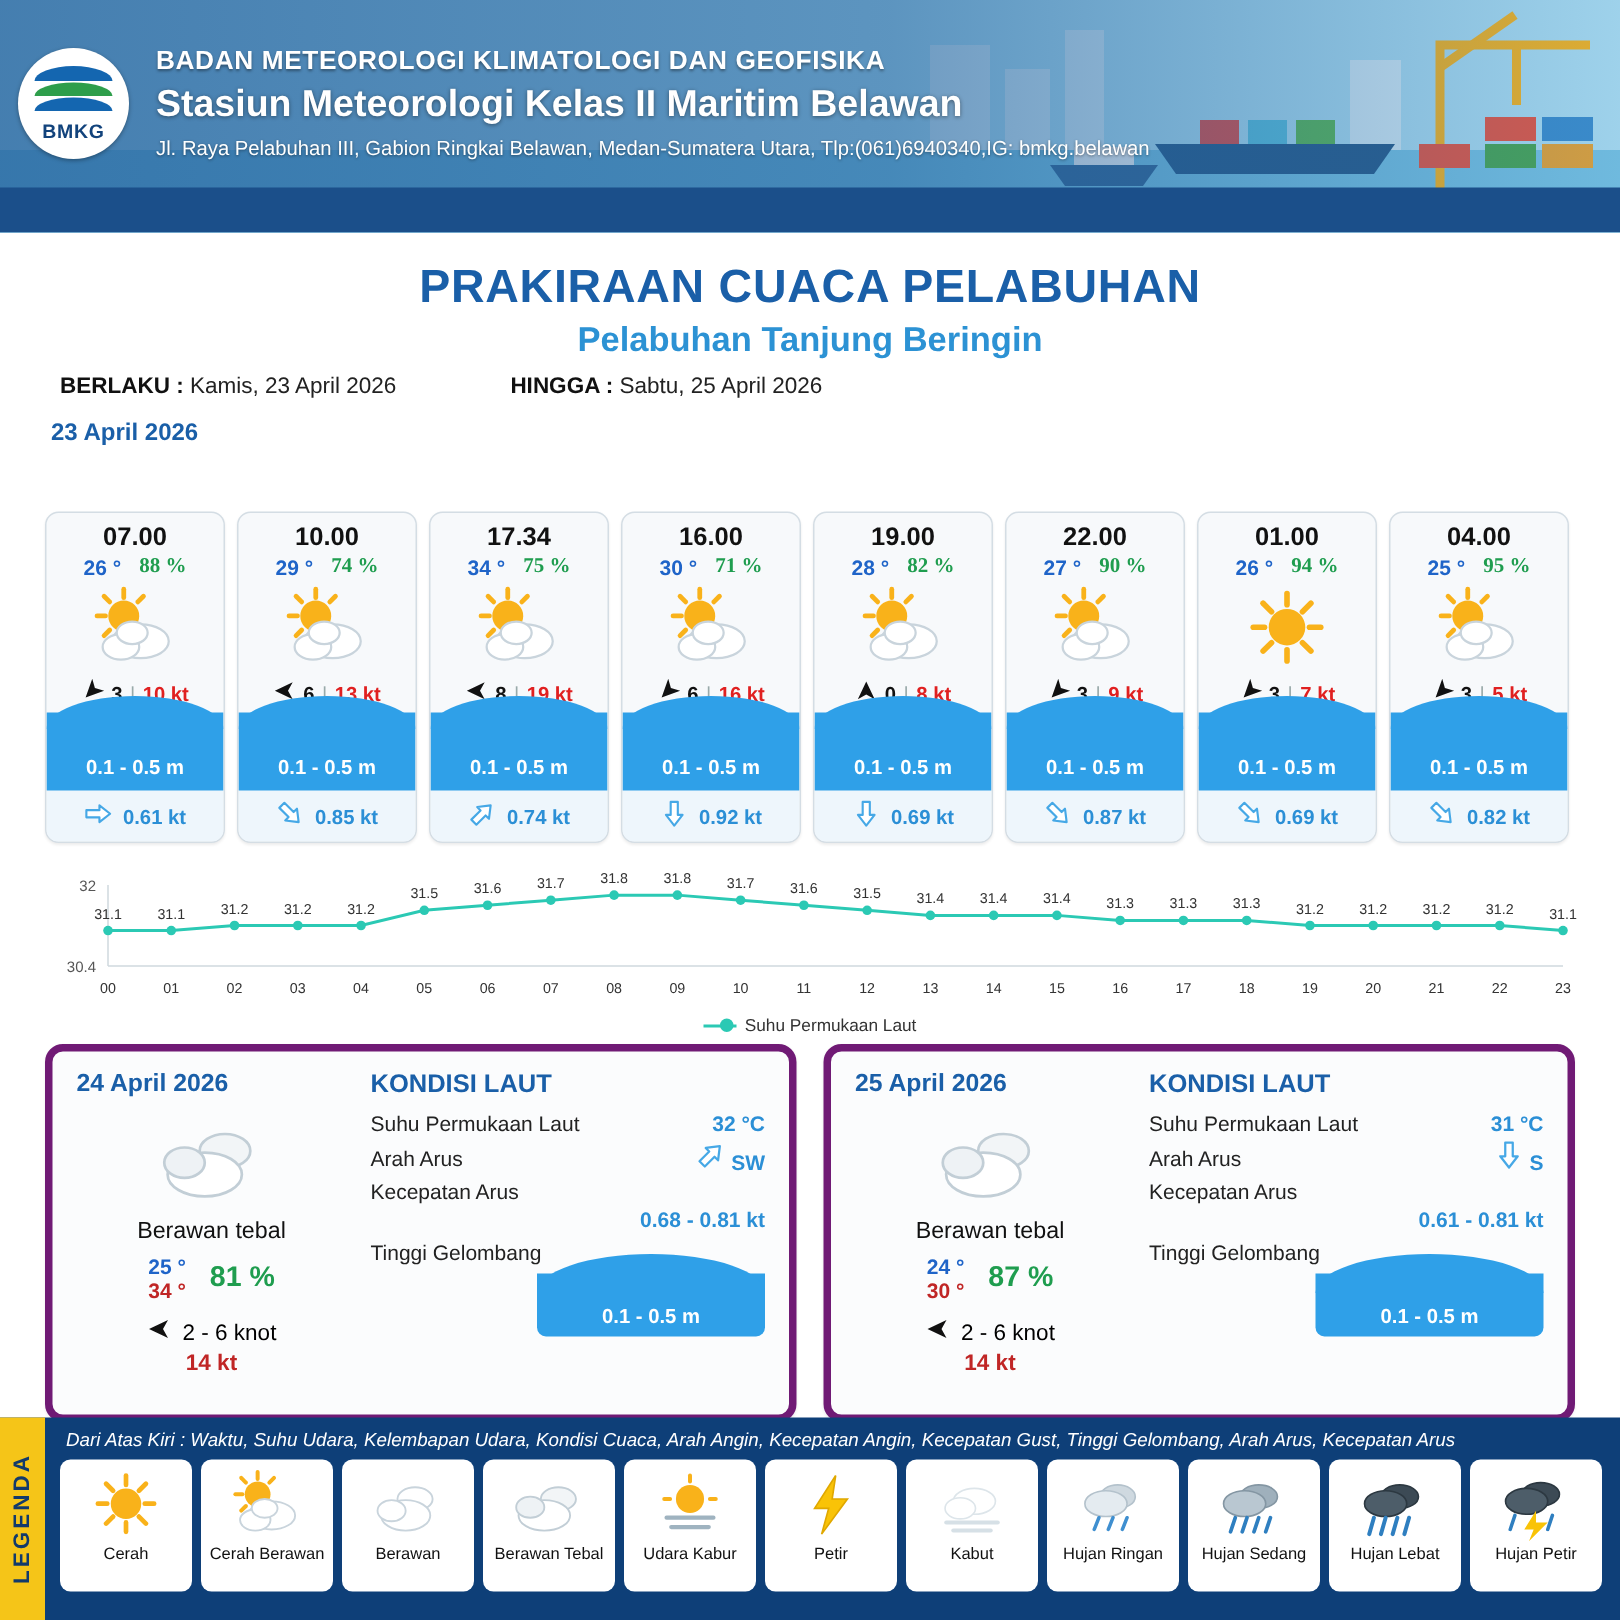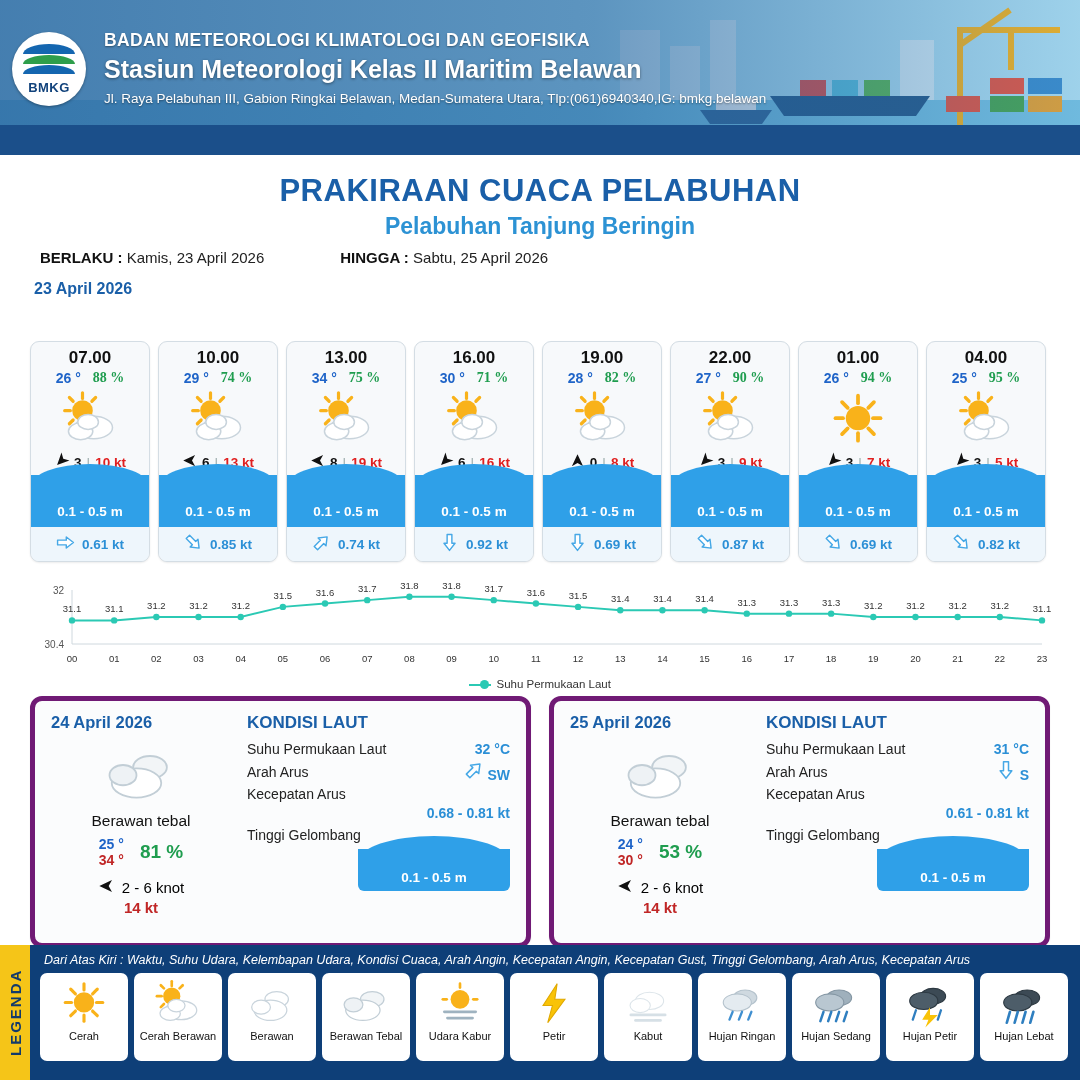--- a/index.html
+++ b/index.html
@@ -330,21 +330,21 @@
       <div class="wtxt">0.1 - 0.5 m</div>
     </div>
     <div class="c-cur">
       <span><svg width="19" height="19" viewBox="0 0 24 24" style="transform:rotate(135deg)">
     <path d="M12 2 L19 11 L15 11 L15 22 L9 22 L9 11 L5 11 Z" fill="#ffffff" stroke="#46a8e6" stroke-width="1.8" stroke-linejoin="round"></path>
           </svg></span>
       <span>0.85 kt</span>
     </div>
     </div>
     <div class="card">
-    <div class="c-time">13.00</div>
+    <div class="c-time">17.34</div>
     <div class="c-th">
       <span class="c-temp">34 °</span>
       <span class="c-hum">75 %</span>
     </div>
     <div class="c-icon">
         <svg width="60" height="60" viewBox="0 0 64 64">
           <circle cx="24" cy="22" r="11" fill="#f9b21a"></circle>
       <g stroke="#f9b21a" stroke-width="3.4" stroke-linecap="round">
       <line x1="24" y1="3" x2="24" y2="9"></line>
             <line x1="5" y1="22" x2="11" y2="22"></line>
@@ -739,21 +739,21 @@
       <ellipse cx="28" cy="40" rx="22" ry="13" fill="#ffffff" stroke="#c2ced6" stroke-width="1.6"></ellipse>
       <ellipse cx="16" cy="33" rx="12" ry="9" fill="#eef2f5" stroke="#c2ced6" stroke-width="1.6"></ellipse>
           </svg>
         </div>
       <div class="p-cond">Berawan tebal</div>
       <div class="p-temps">
         <div class="tcol">
           <div class="tmin">24 °</div>
           <div class="tmax">30 °</div>
         </div>
-        <div class="hum">53 %</div>
+        <div class="hum">87 %</div>
       </div>
       <div class="p-wind">
         <span><svg width="16" height="16" viewBox="0 0 24 24" style="transform:rotate(270deg)">
     <polygon points="12,2 21,21 12,16 3,21" fill="#111"></polygon>
             </svg></span>
         <span>2  - 6 knot</span>
       </div>
       <div class="p-gust">14 kt</div>
     </div>
     <div class="p-right">
@@ -912,41 +912,41 @@
       <line x1="36" y1="42" x2="32" y2="54"></line>
                 <line x1="46" y1="42" x2="42" y2="54"></line>
               </g>
             </svg>
           </div>
     <div class="lb">Hujan Sedang</div>
         </div>
         <div class="li">
           <div class="ic">
             <svg width="50" height="50" viewBox="0 0 64 64">
-              <ellipse cx="36" cy="22" rx="16" ry="10" fill="#3c4a55" stroke="#2c3841" stroke-width="1.4"></ellipse>
-      <ellipse cx="24" cy="28" rx="18" ry="11" fill="#4d5d69" stroke="#2c3841" stroke-width="1.4"></ellipse>
-      <polygon points="32,36 22,52 30,52 26,62 42,46 32,46" fill="#f9c307"></polygon>
-      <g stroke="#2f7fc0" stroke-width="3" stroke-linecap="round">
-      <line x1="14" y1="40" x2="10" y2="52"></line>
-                <line x1="46" y1="40" x2="42" y2="52"></line>
-              </g>
-            </svg>
-          </div>
-    <div class="lb">Hujan Petir</div>
-        </div>
-        <div class="li">
-          <div class="ic">
-            <svg width="50" height="50" viewBox="0 0 64 64">
               <ellipse cx="36" cy="24" rx="16" ry="10" fill="#3c4a55" stroke="#2c3841" stroke-width="1.4"></ellipse>
       <ellipse cx="24" cy="30" rx="18" ry="11" fill="#4d5d69" stroke="#2c3841" stroke-width="1.4"></ellipse>
       <g stroke="#2f7fc0" stroke-width="3.4" stroke-linecap="round">
       <line x1="14" y1="42" x2="10" y2="56"></line>
                 <line x1="24" y1="42" x2="20" y2="56"></line>
       <line x1="34" y1="42" x2="30" y2="56"></line>
                 <line x1="44" y1="42" x2="40" y2="56"></line>
               </g>
             </svg>
           </div>
     <div class="lb">Hujan Lebat</div>
         </div>
+        <div class="li">
+          <div class="ic">
+            <svg width="50" height="50" viewBox="0 0 64 64">
+              <ellipse cx="36" cy="22" rx="16" ry="10" fill="#3c4a55" stroke="#2c3841" stroke-width="1.4"></ellipse>
+      <ellipse cx="24" cy="28" rx="18" ry="11" fill="#4d5d69" stroke="#2c3841" stroke-width="1.4"></ellipse>
+      <polygon points="32,36 22,52 30,52 26,62 42,46 32,46" fill="#f9c307"></polygon>
+      <g stroke="#2f7fc0" stroke-width="3" stroke-linecap="round">
+      <line x1="14" y1="40" x2="10" y2="52"></line>
+                <line x1="46" y1="40" x2="42" y2="52"></line>
+              </g>
+            </svg>
+          </div>
+    <div class="lb">Hujan Petir</div>
+        </div>
       </div>
   </div>
 </div>
 
 </body></html>

